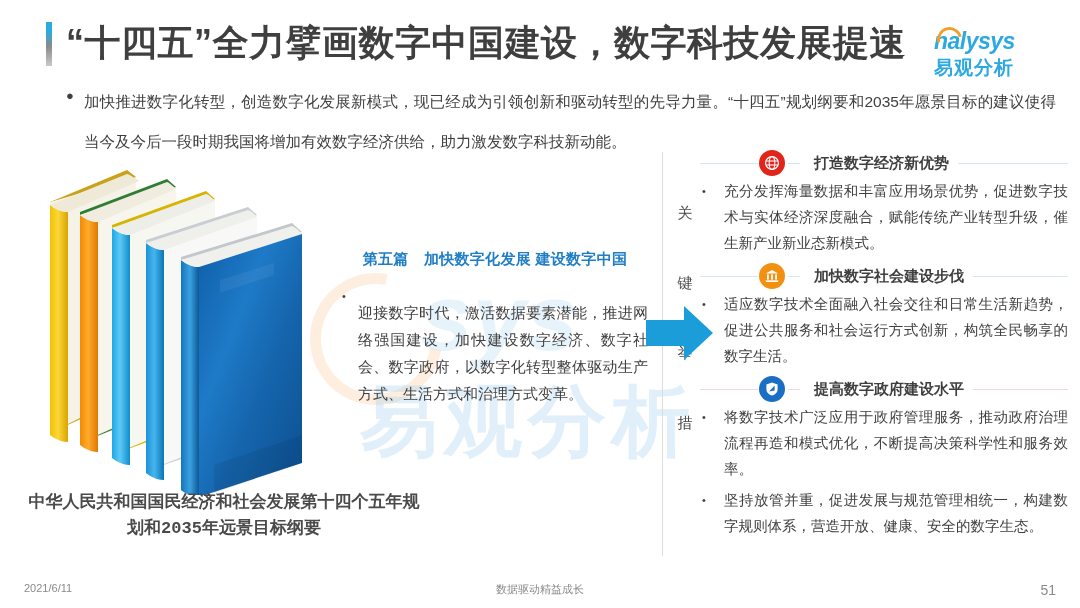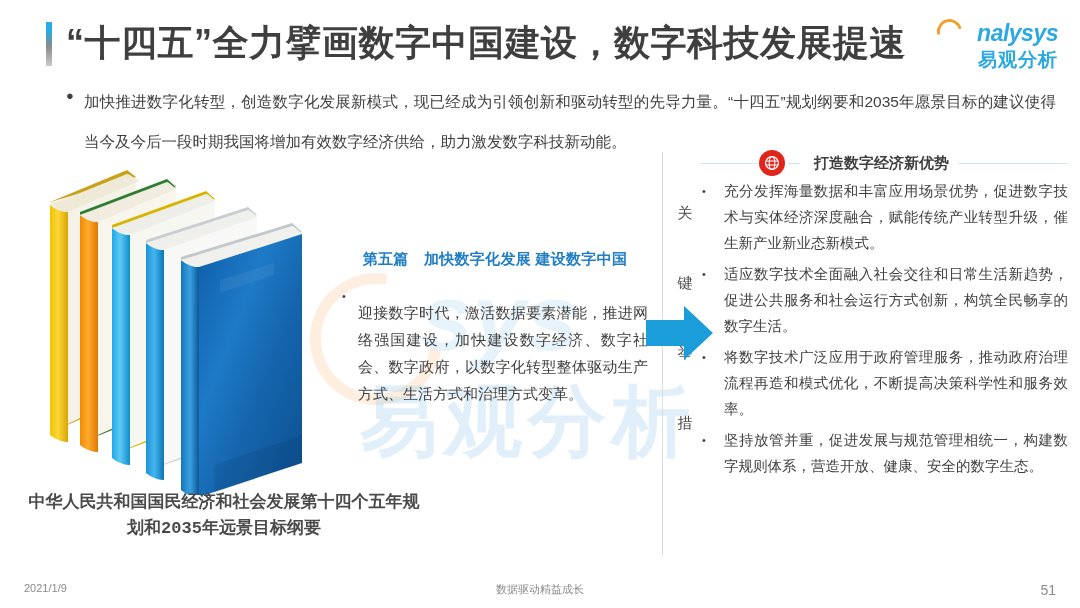--- a/index.html
+++ b/index.html
@@ -82,24 +82,24 @@
     font-weight: bold;
     color: #3f3f3f;
     letter-spacing: 0.5px;
     white-space: nowrap;
   }
 
   
   #logo {
     position: absolute;
     right: 22px;
-    top: 18px;
+    top: 26px;
     width: 124px;
     height: 56px;
-    text-align: right;
+    text-align: left;
   }
   #logo .logo-top {
     position: relative;
     height: 30px;
   }
   #logo .logo-word {
     font-size: 23px;
     font-style: italic;
     font-weight: bold;
     color: #2ba9e0;
@@ -471,39 +471,66 @@
       <div class="sec-title">打造数字经济新优势</div>
       <div class="sec-rule-right" style="background:#cfe6f5"></div>
     </div>
     <div class="sec-body">
       <div class="bullet-dot">•</div>
       <div class="sb-text">充分发挥海量数据和丰富应用场景优势，促进数字技术与实体经济深度融合，赋能传统产业转型升级，催生新产业新业态新模式。</div>
     </div>
   </div>
 
   <div class="section">
+    <div class="sec-head">
+      <div class="sec-rule" style="background:#d8e6f0"></div>
+      <div class="sec-icon" style="background:#f29111">
+        <svg width="16" height="16" viewBox="0 0 16 16">
+            <path d="M8,2 L14.2,5.4 H1.8 Z" fill="#fff"></path>
+            <rect x="3" y="6.4" width="1.8" height="5.2" fill="#fff"></rect>
+            <rect x="7.1" y="6.4" width="1.8" height="5.2" fill="#fff"></rect>
+            <rect x="11.2" y="6.4" width="1.8" height="5.2" fill="#fff"></rect>
+            <rect x="1.8" y="12.3" width="12.4" height="1.7" fill="#fff"></rect>
+          </svg>
+      </div>
+      <div class="sec-rule-mini" style="background:#d8e6f0"></div>
+      <div class="sec-title">加快数字社会建设步伐</div>
+      <div class="sec-rule-right" style="background:#d8e6f0"></div>
+    </div>
     <div class="sec-body">
       <div class="bullet-dot">•</div>
       <div class="sb-text">适应数字技术全面融入社会交往和日常生活新趋势，促进公共服务和社会运行方式创新，构筑全民畅享的数字生活。</div>
     </div>
   </div>
 
   <div class="section">
+    <div class="sec-head">
+      <div class="sec-rule" style="background:#ead8e4"></div>
+      <div class="sec-icon" style="background:#1a6fc4">
+        <svg width="16" height="16" viewBox="0 0 16 16">
+            <path d="M8,1.6 L13.6,3.6 V8.2 C13.6,11.4 11,13.6 8,14.6 C5,13.6 2.4,11.4 2.4,8.2 V3.6 Z" fill="#fff"></path>
+            <path d="M5.2,10.6 L10.6,4.6 L10.6,9.4 L5.2,10.6 Z" fill="#1a6fc4"></path>
+          </svg>
+      </div>
+      <div class="sec-rule-mini" style="background:#ead8e4"></div>
+      <div class="sec-title">提高数字政府建设水平</div>
+      <div class="sec-rule-right" style="background:#ead8e4"></div>
+    </div>
     <div class="sec-body">
       <div class="bullet-dot">•</div>
       <div class="sb-text">将数字技术广泛应用于政府管理服务，推动政府治理流程再造和模式优化，不断提高决策科学性和服务效率。</div>
     </div>
   </div>
 
   <div class="section">
     <div class="sec-body">
       <div class="bullet-dot">•</div>
       <div class="sb-text">坚持放管并重，促进发展与规范管理相统一，构建数字规则体系，营造开放、健康、安全的数字生态。</div>
     </div>
   </div>
 
 </div>
 
 <div id="footer">
-  <div id="footer-date">2021/1/9</div>
+  <div id="footer-date">2021/6/11</div>
   <div id="footer-slogan">数据驱动精益成长</div>
   <div id="footer-page">51</div>
 </div>
 
 </body></html>

